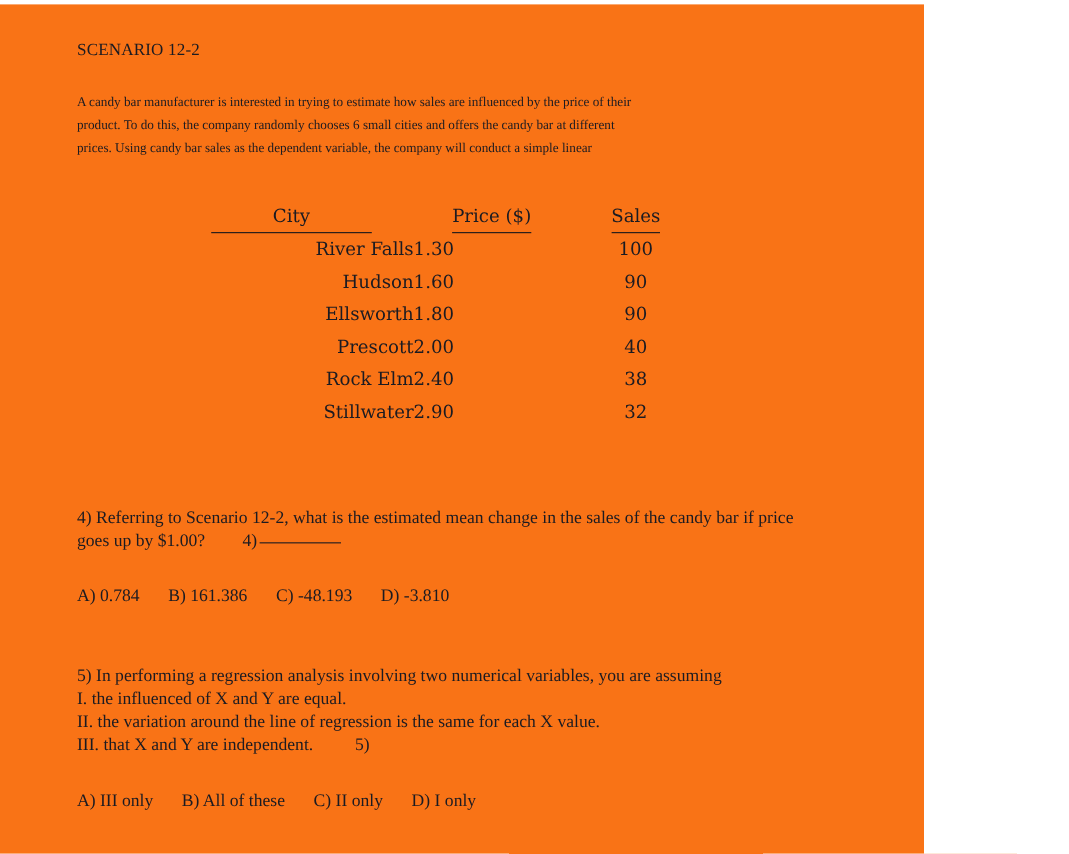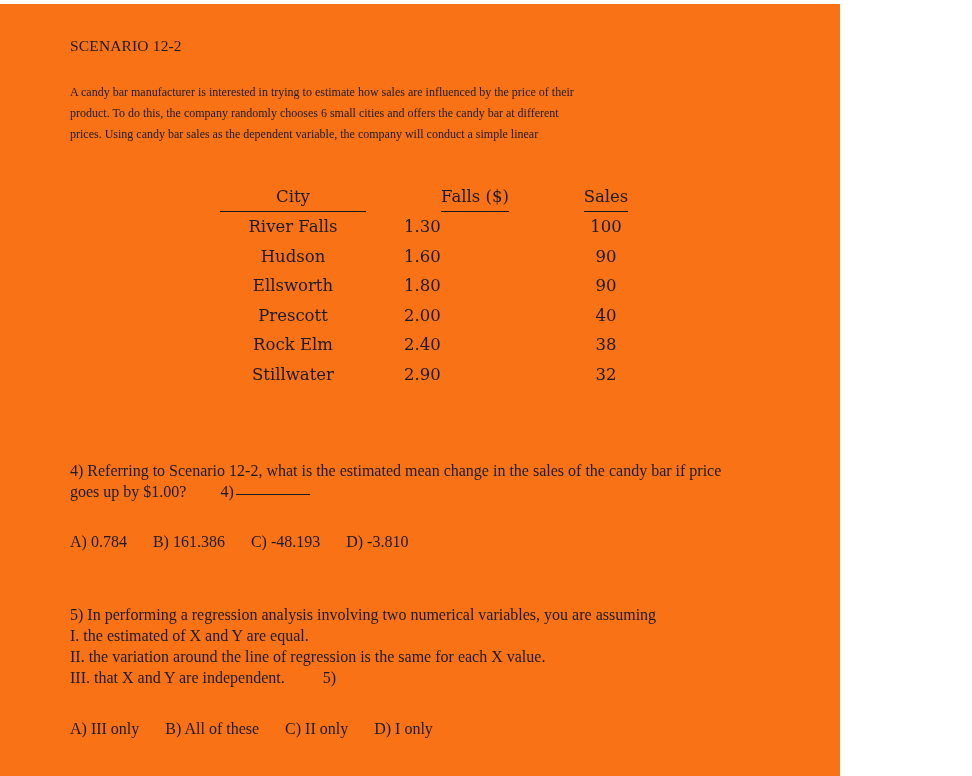--- a/index.html
+++ b/index.html
@@ -54,21 +54,21 @@
     text-align: left;
   }
   .intro .ln {
     display: block;
     white-space: nowrap;
   }
 
   
   .table-wrap {
     margin-top: 36px;
-    margin-left: 112px;
+    margin-left: 84px;
   }
   table.data {
     border-collapse: collapse;
     font-family: "DejaVu Serif", "Liberation Serif", serif;
     font-size: 16.5px;
   }
   table.data th,
   table.data td {
     padding: 0;
     font-weight: normal;
@@ -76,21 +76,21 @@
   }
   table.data thead th {
     height: 31px;
     line-height: 26px;
   }
   table.data tbody td {
     height: 29.5px;
     line-height: 29.5px;
   }
 
-  .col-city    { width: 222px; text-align: center; }
+  .col-city    { width: 222px; text-align: right; }
   .col-price   { width: 142px; text-align: center; }
   .col-sales   { width: 120px; text-align: center; }
 
   th.col-city   { text-align: center; padding-left: 4px; }
   th.col-price  { text-align: center; }
   th.col-sales  { text-align: center; }
 
   .hdr-city-inner {
     display: inline-block;
     min-width: 118px;
@@ -165,21 +165,21 @@
     </div>
 
     <div class="table-wrap">
       <table class="data">
         <thead>
           <tr>
             <th class="col-city">
               <span class="hdr-city-inner">City</span>
             </th>
             <th class="col-price">
-              <span class="hdr-rule">Falls ($)</span>
+              <span class="hdr-rule">Price ($)</span>
             </th>
             <th class="col-sales">
               <span class="hdr-rule">Sales</span>
             </th>
           </tr>
         </thead>
         <tbody>
           <tr>
             <td class="col-city">River Falls</td>
             <td class="col-price">1.30</td>
@@ -226,21 +226,21 @@
 
     <div class="choices q4-choices">
       <span class="choice">A) 0.784</span>
       <span class="choice">B) 161.386</span>
       <span class="choice">C) -48.193</span>
       <span class="choice">D) -3.810</span>
     </div>
 
     <div class="question-block q5">
       <span class="ln">5) In performing a regression analysis involving two numerical variables, you are assuming</span>
-      <span class="ln">I. the estimated of X and Y are equal.</span>
+      <span class="ln">I. the influenced of X and Y are equal.</span>
       <span class="ln">II. the variation around the line of regression is the same for each X value.</span>
       <span class="ln">
         <span>III. that X and Y are independent.</span>
         <span class="answer-slot-inline">
           <span>5)</span><span class="blank"></span>
         </span>
       </span>
     </div>
 
     <div class="choices q5-choices">

